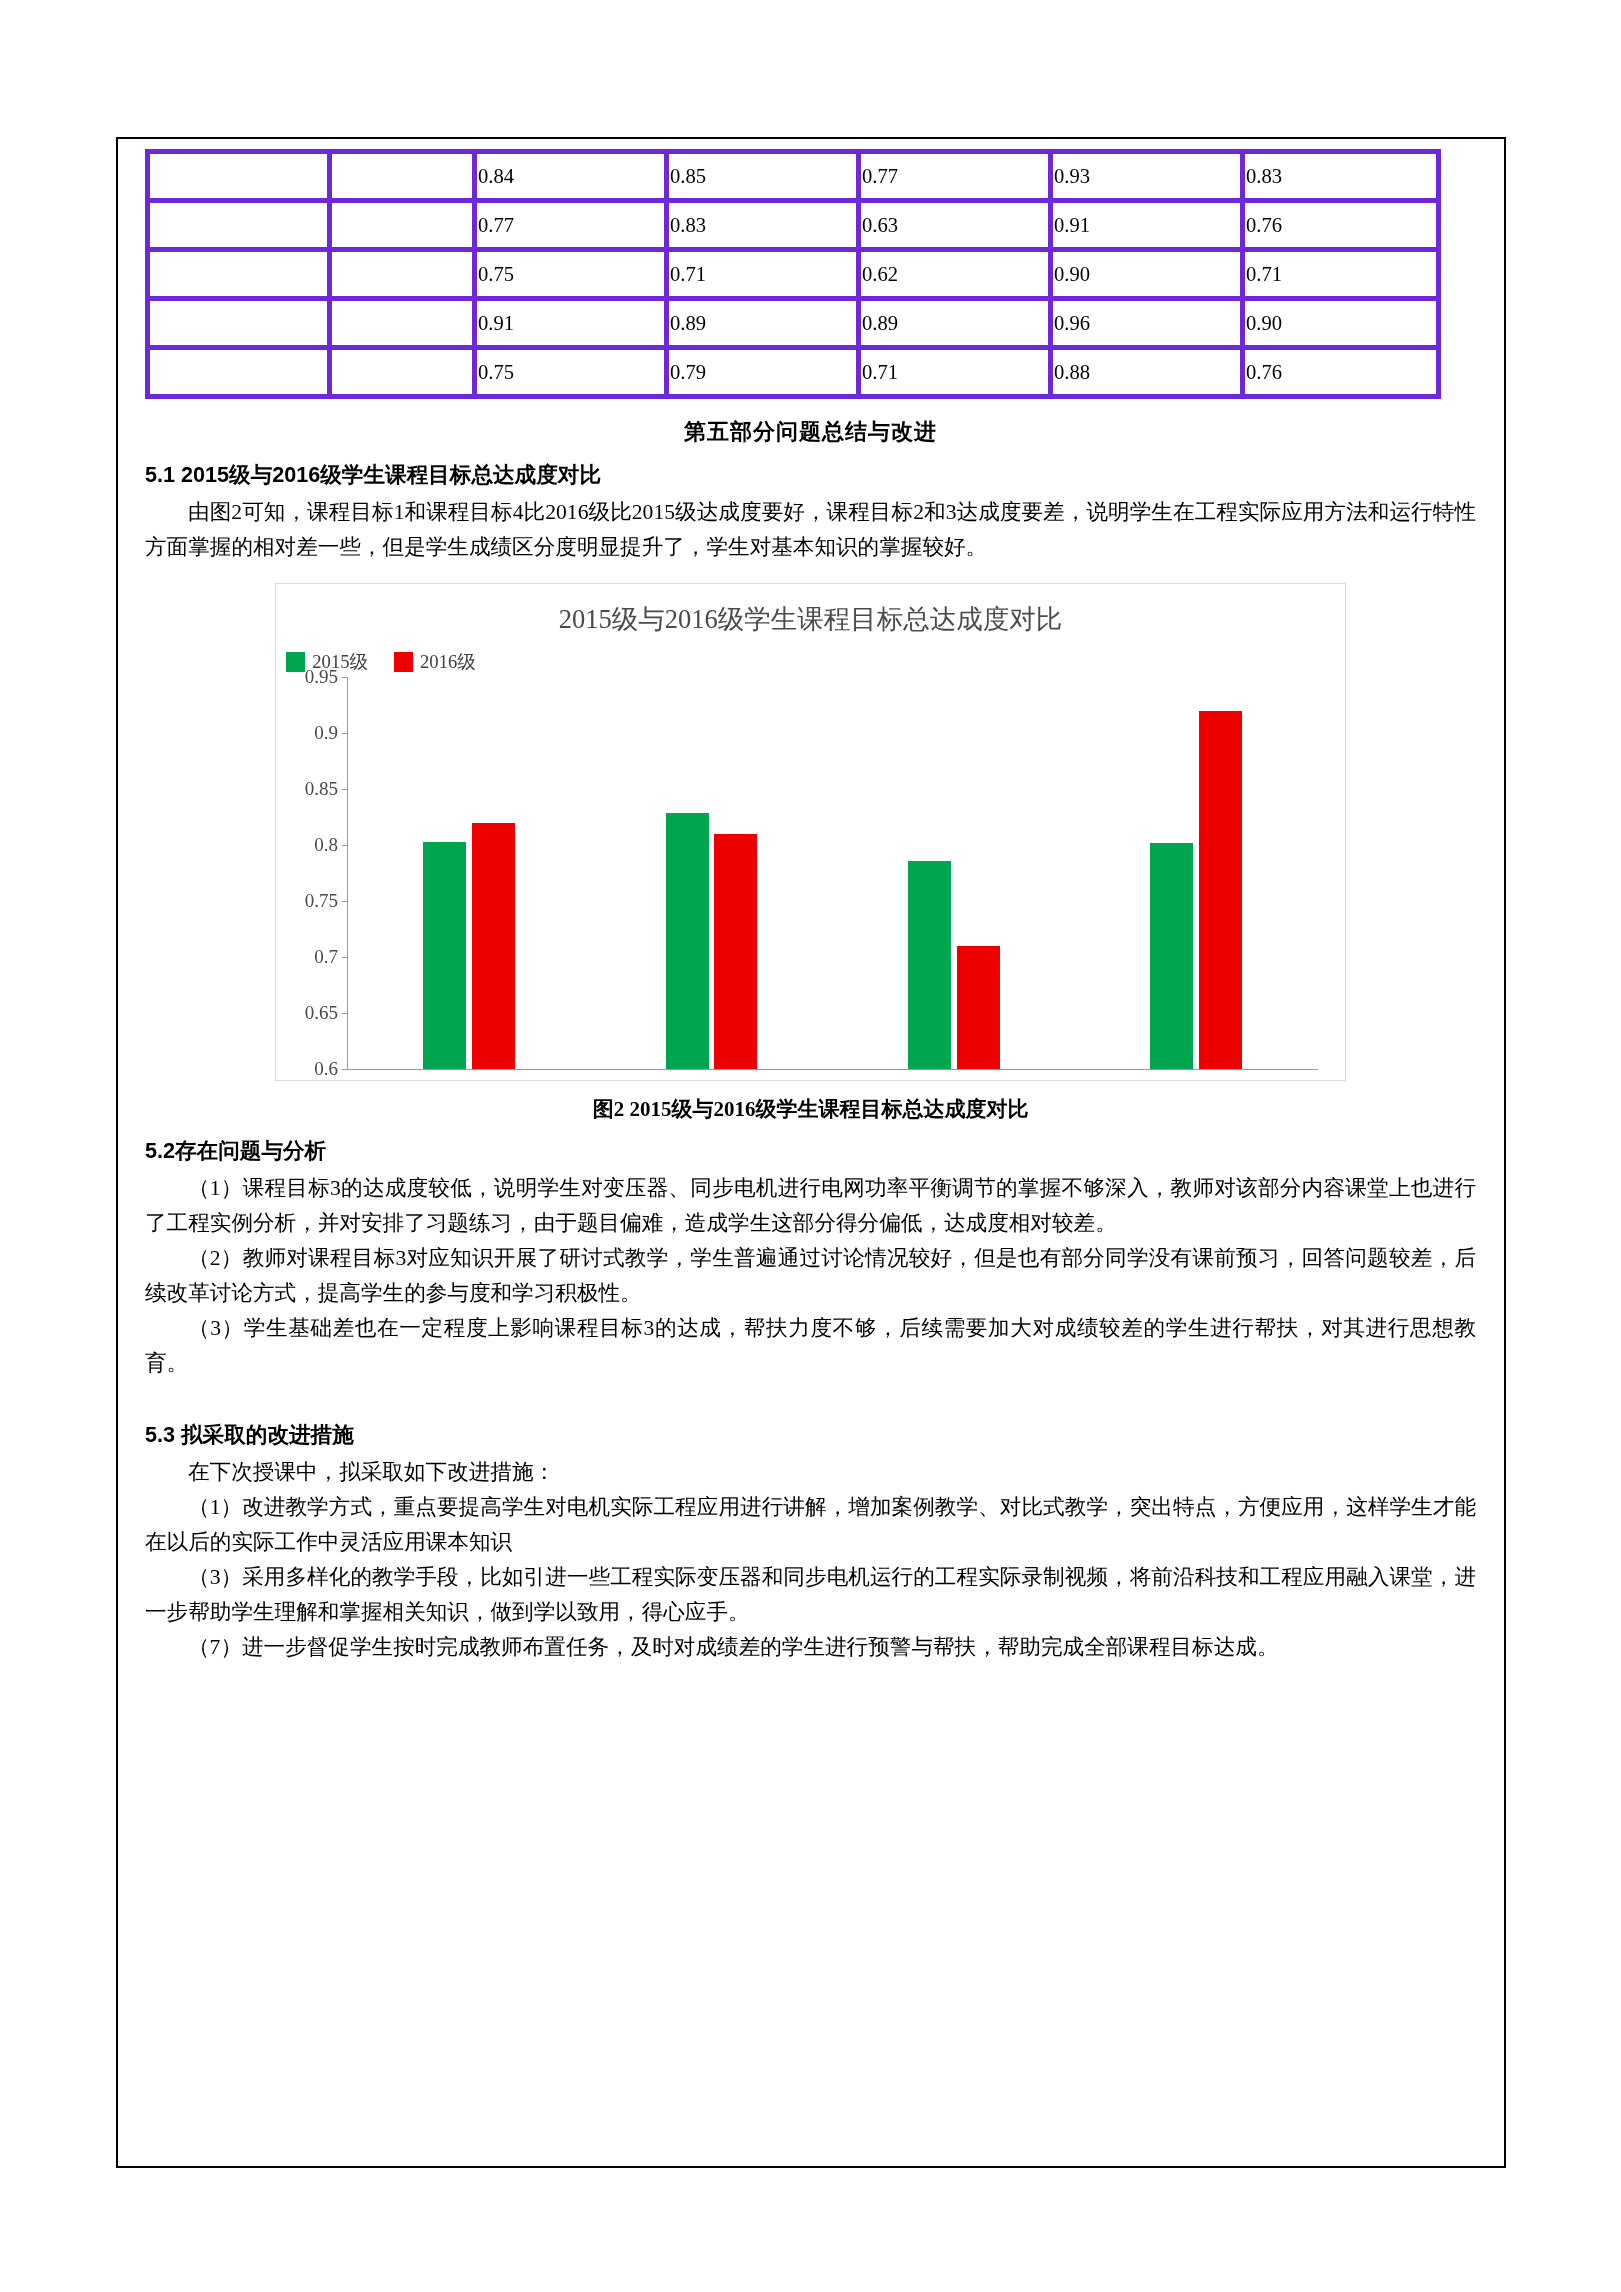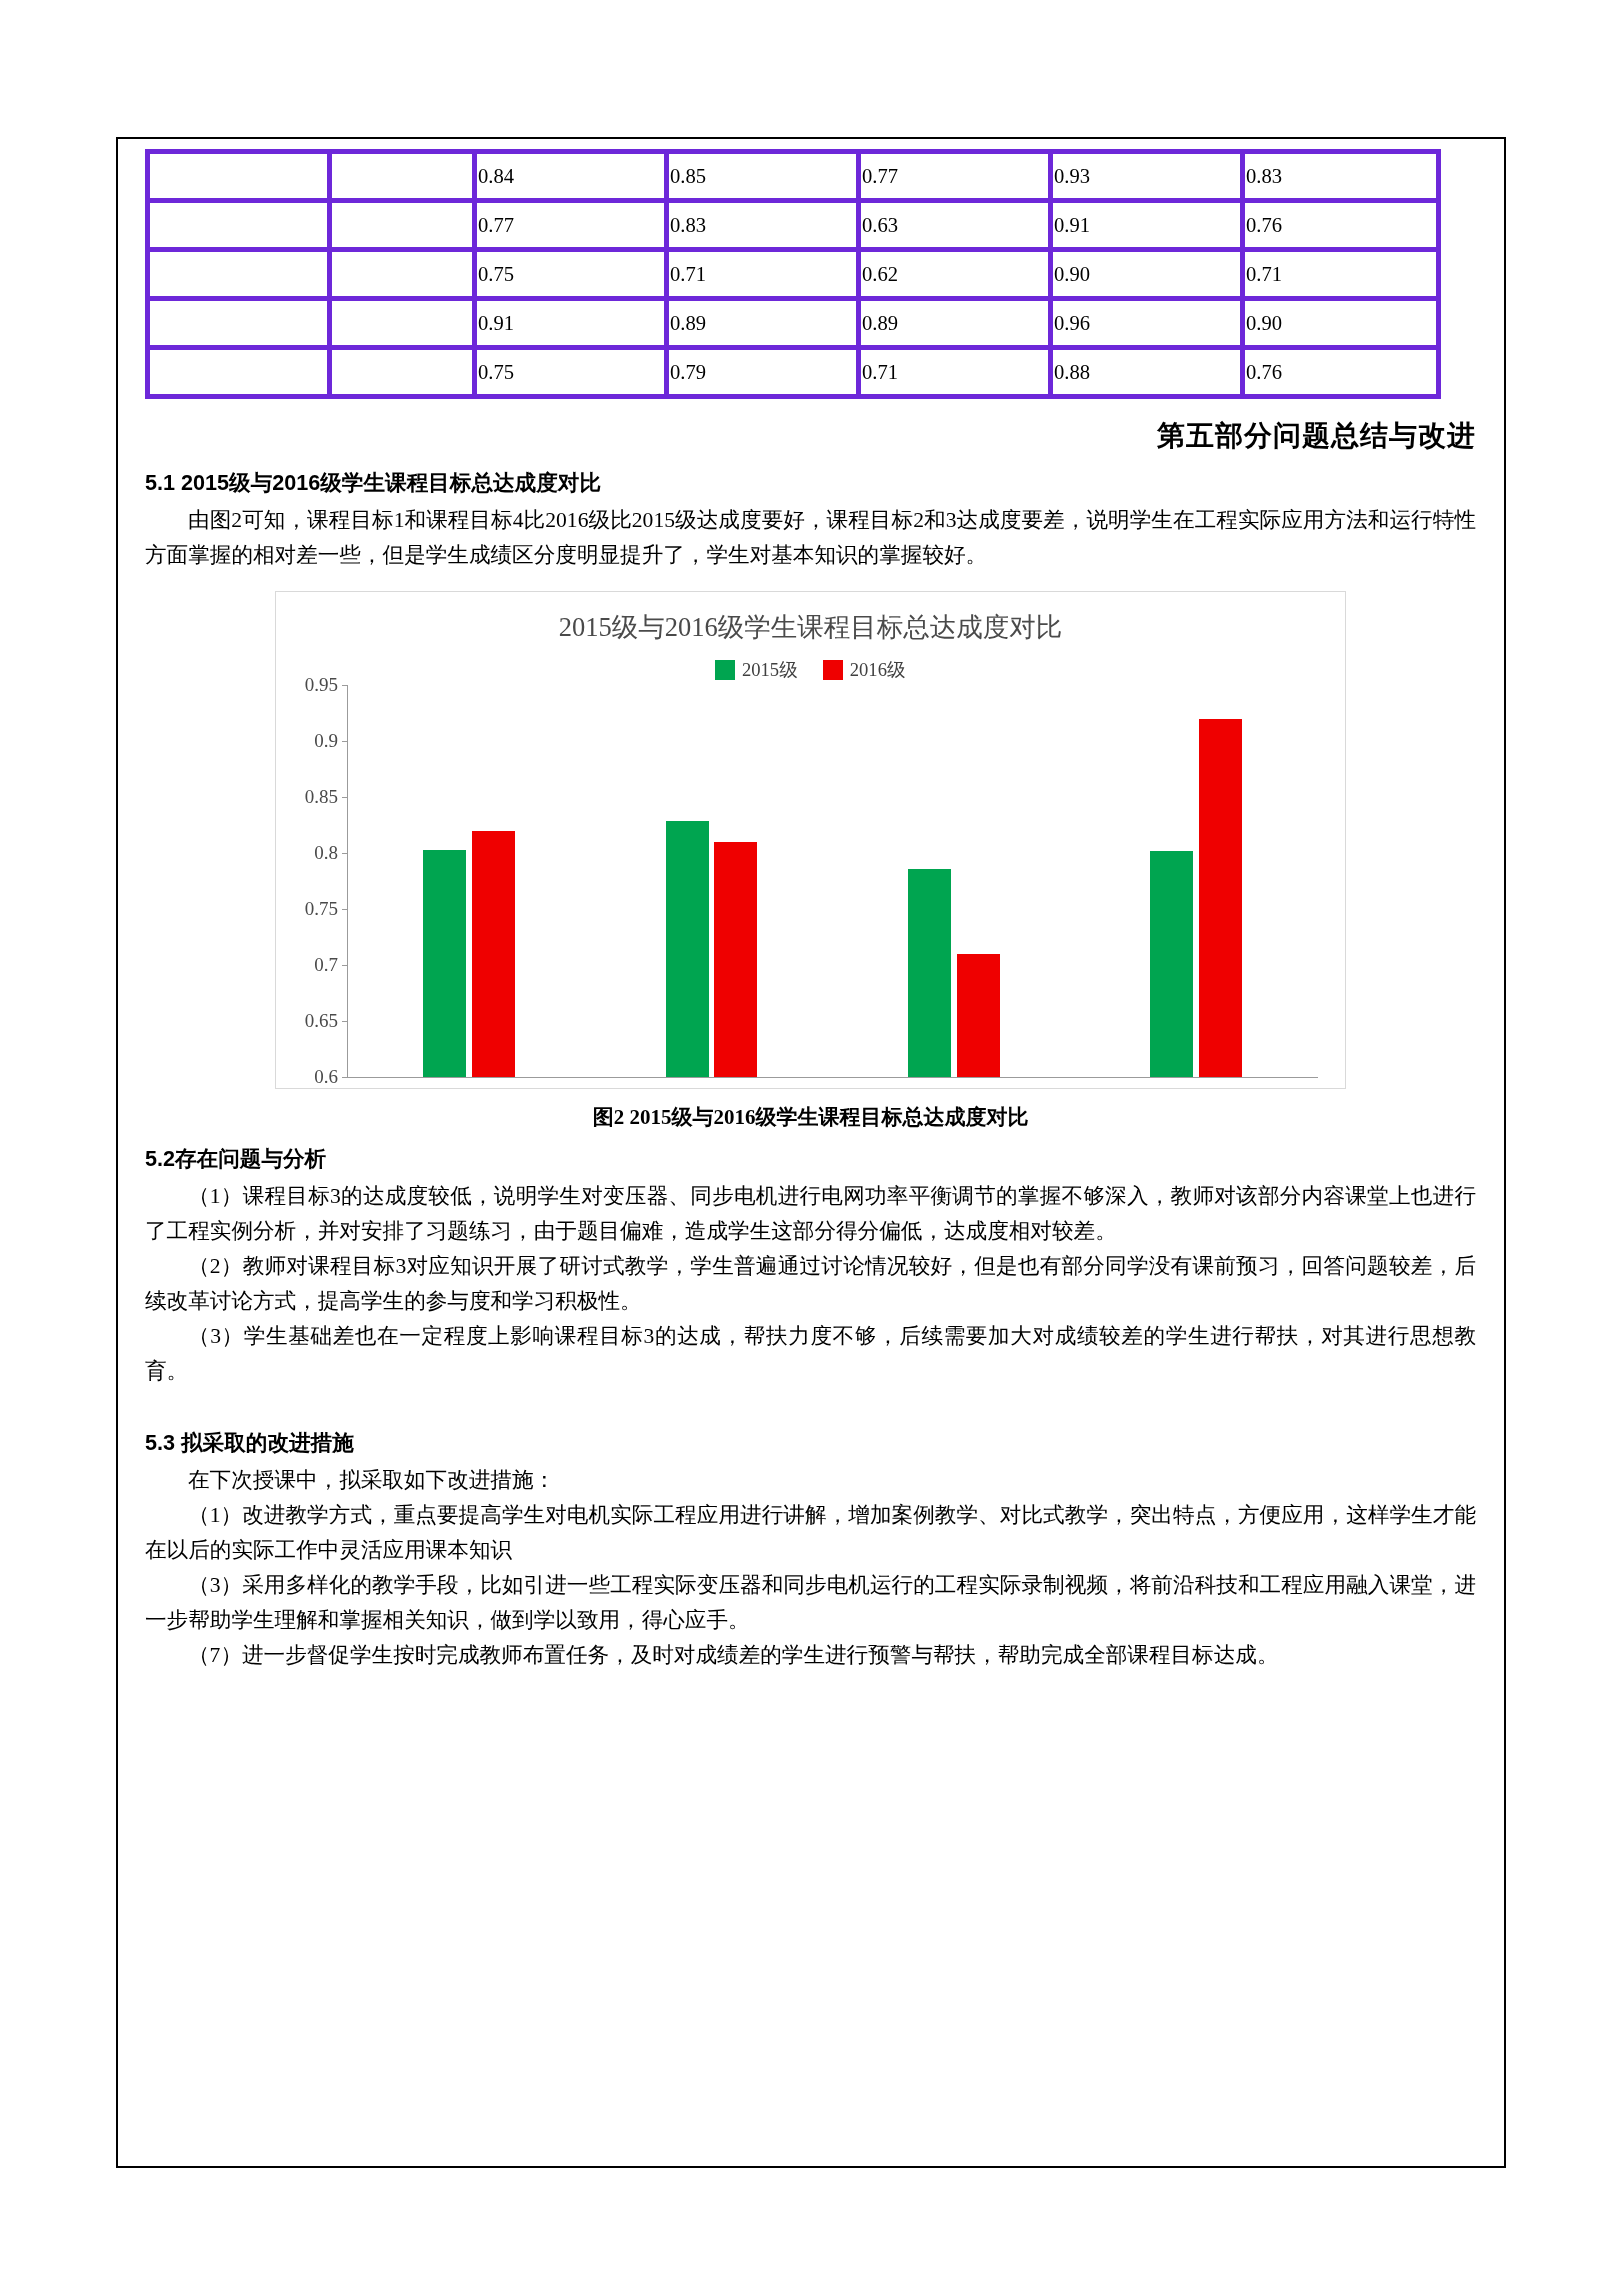--- a/index.html
+++ b/index.html
@@ -47,23 +47,23 @@
   .col-a { width: 182px; }
   .col-b { width: 145px; }
   .col-c { width: 192px; }
   .col-d { width: 192px; }
   .col-e { width: 192px; }
   .col-f { width: 192px; }
   .col-g { width: 196px; }
 
   
   .sec-title {
-    text-align: right;
+    text-align: center;
     font-weight: bold;
-    font-size: 28px;
+    font-size: 22px;
     margin-top: 17.6px;
     font-family: Liberation Sans, sans-serif;
     letter-spacing: 1px;
   }
   h3.sub {
     font-size: 21.6px;
     font-weight: bold;
     margin: 13.7px 0 5.9px 0;
     font-family: "Liberation Sans", sans-serif;
   }
@@ -88,21 +88,20 @@
   }
   .chart-title {
     text-align: center;
     font-size: 26.5px;
     color: #4a4a4a;
     font-family: "Liberation Serif", serif;
     padding: 9.8px 0 3.9px 0;
   }
   .legend {
     display: flex;
-    justify-content: center;
     align-items: center;
     gap: 25.5px;
     margin: 7.8px 0 2px 0;
   }
   .legend-item { display: flex; align-items: center; gap: 6.9px; }
   .legend-swatch { width: 19.6px; height: 19.6px; display: inline-block; }
   .legend-label { font-size: 18.6px; color: #404040; }
 
   .plot {
     position: relative;

